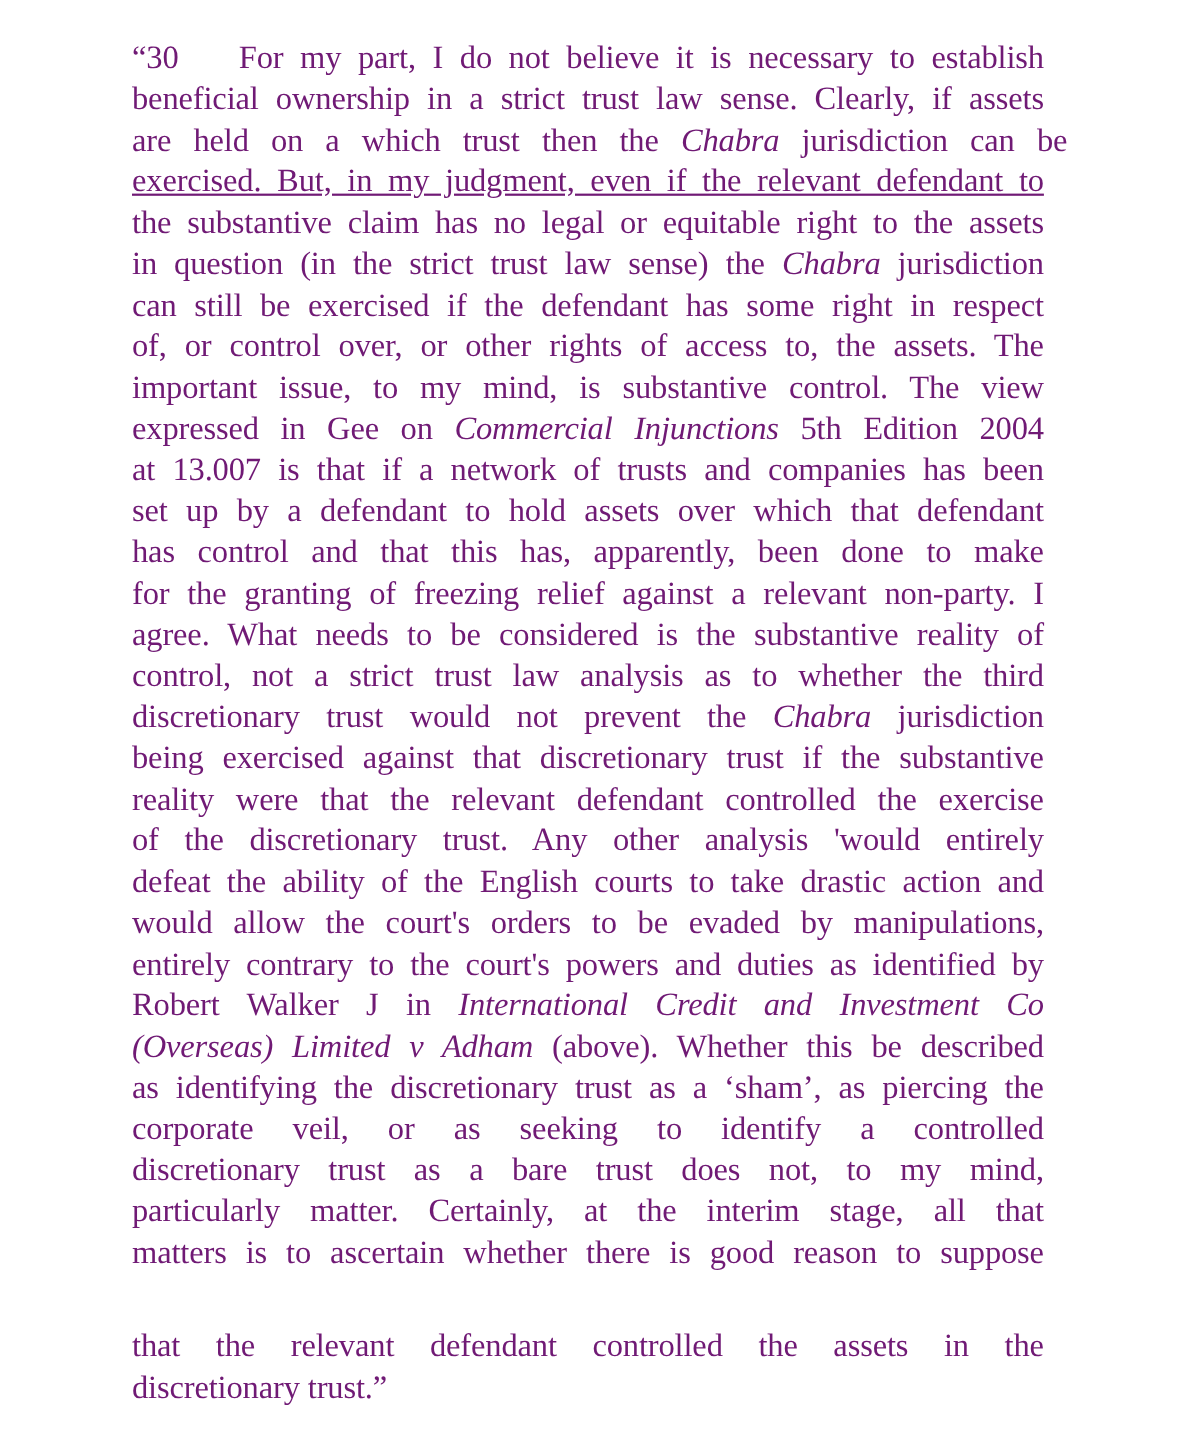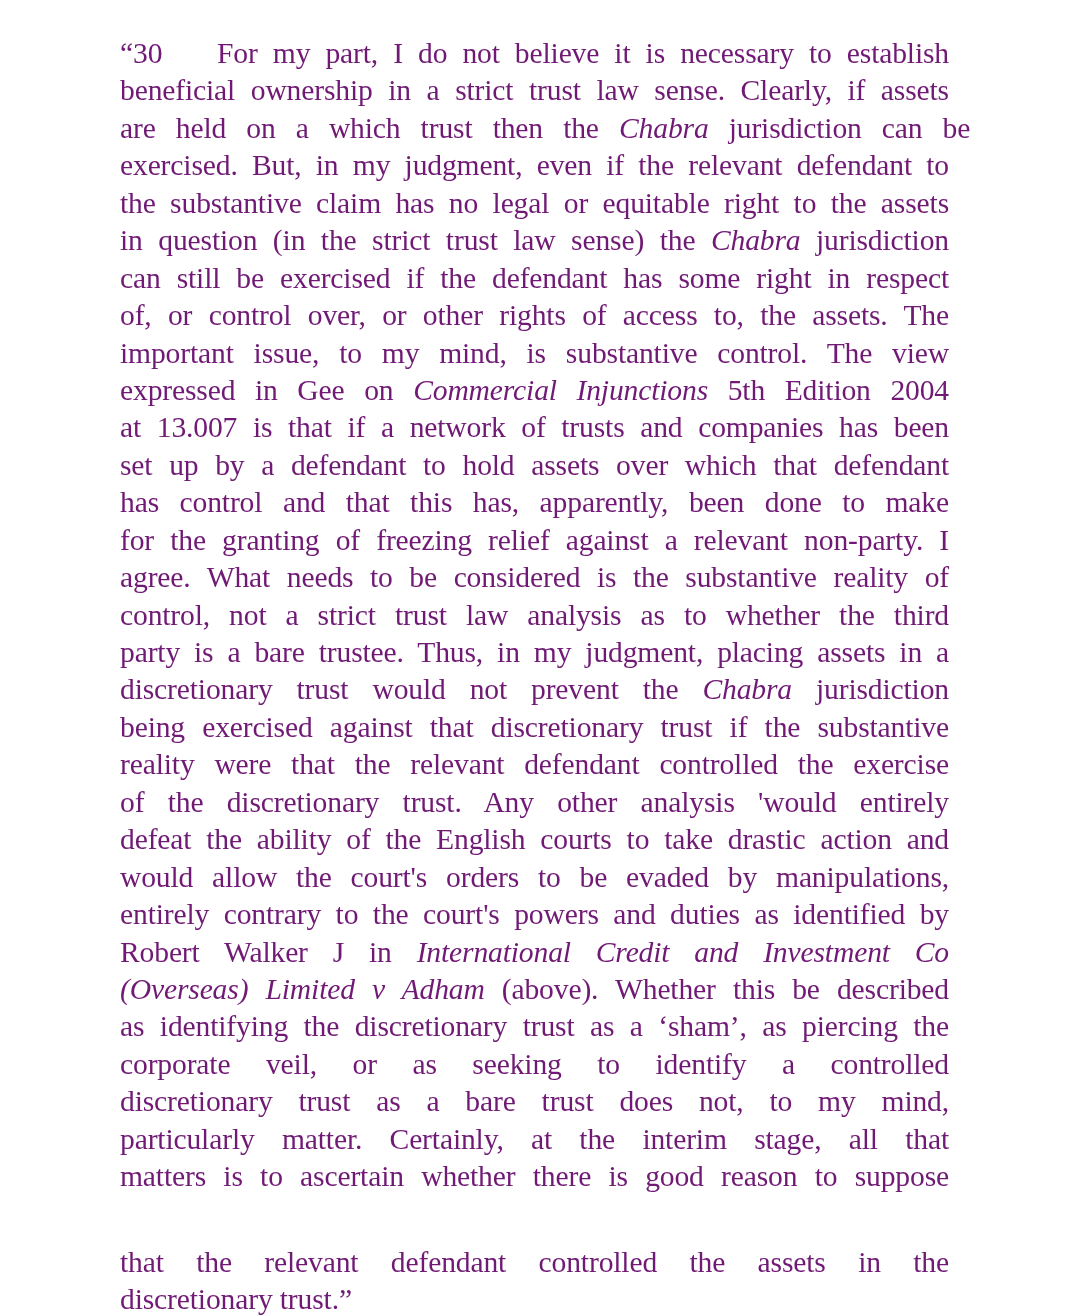--- a/index.html
+++ b/index.html
@@ -43,34 +43,33 @@
     em { font-style: italic; }
   </style>
 </head>
 <body>
 
 <div class="page">
   <div id="lines">
       <div class="line" style="white-space: nowrap; display: block; width: 829px; word-spacing: 7.86222px; text-align-last: left;"><span class="para-num">“30</span><span>For my part, I do not believe it is necessary to establish</span></div>
       <div class="line" style="display: block; width: 829px; word-spacing: 8.33906px; text-align-last: left;"><span>beneficial ownership in a strict trust law sense. Clearly, if assets</span></div>
       <div class="line" style="display: block; width: 829px; word-spacing: 12.9006px; text-align-last: left;"><span>are held on a which trust then the </span><em>Chabra</em><span> jurisdiction can be</span></div>
-      <div class="line" style="display: block; width: 829px; word-spacing: 7.0375px; text-align-last: left;"><span>exercised. But, in my judgment, even if the relevant defendant to</span></div>
+      <div class="line" style="display: block; width: 829px; word-spacing: 7.0375px; text-align-last: left; text-decoration: underline;"><span>exercised. But, in my judgment, even if the relevant defendant to</span></div>
       <div class="line" style="display: block; width: 829px; word-spacing: 7.16761px; text-align-last: left;"><span>the substantive claim has no legal or equitable right to the assets</span></div>
       <div class="line" style="display: block; width: 829px; word-spacing: 8.28438px; text-align-last: left;"><span>in question (in the strict trust law sense) the </span><em>Chabra</em><span> jurisdiction</span></div>
       <div class="line" style="display: block; width: 829px; word-spacing: 8.79119px; text-align-last: left;"><span>can still be exercised if the defendant has some right in respect</span></div>
       <div class="line" style="display: block; width: 829px; word-spacing: 9.10026px; text-align-last: left;"><span>of, or control over, or other rights of access to, the assets. The</span></div>
       <div class="line" style="display: block; width: 829px; word-spacing: 12.6354px; text-align-last: left;"><span>important issue, to my mind, is substantive control. The view</span></div>
       <div class="line" style="display: block; width: 829px; word-spacing: 12.3984px; text-align-last: left;"><span>expressed in Gee on </span><em>Commercial Injunctions</em><span> 5th Edition 2004</span></div>
       <div class="line" style="display: block; width: 829px; word-spacing: 8.4375px; text-align-last: left;"><span>at 13.007 is that if a network of trusts and companies has been</span></div>
       <div class="line" style="display: block; width: 829px; word-spacing: 9.4929px; text-align-last: left;"><span>set up by a defendant to hold assets over which that defendant</span></div>
       <div class="line" style="display: block; width: 829px; word-spacing: 13.3156px; text-align-last: left;"><span>has control and that this has, apparently, been done to make</span></div>
       <div class="line" style="display: block; width: 829px; word-spacing: 8.9125px; text-align-last: left;"><span>for the granting of freezing relief against a relevant non-party. I</span></div>
       <div class="line" style="display: block; width: 829px; word-spacing: 9.37969px; text-align-last: left;"><span>agree. What needs to be considered is the substantive reality of</span></div>
       <div class="line" style="display: block; width: 829px; word-spacing: 11.831px; text-align-last: left;"><span>control, not a strict trust law analysis as to whether the third</span></div>
-      <div class="line" style="display: block; width: 829px; word-spacing: 6.73828px; text-align-last: left;"><span>party is a bare trustee. Thus, in my judgment, placing assets in a</span></div>
       <div class="line" style="display: block; width: 829px; word-spacing: 16.7567px; text-align-last: left;"><span>discretionary trust would not prevent the </span><em>Chabra</em><span> jurisdiction</span></div>
       <div class="line" style="display: block; width: 829px; word-spacing: 9.96094px; text-align-last: left;"><span>being exercised against that discretionary trust if the substantive</span></div>
       <div class="line" style="display: block; width: 829px; word-spacing: 12.5938px; text-align-last: left;"><span>reality were that the relevant defendant controlled the exercise</span></div>
       <div class="line" style="display: block; width: 829px; word-spacing: 16.0781px; text-align-last: left;"><span>of the discretionary trust. Any other analysis 'would entirely</span></div>
       <div class="line" style="display: block; width: 829px; word-spacing: 7.62074px; text-align-last: left;"><span>defeat the ability of the English courts to take drastic action and</span></div>
       <div class="line" style="display: block; width: 829px; word-spacing: 11.6267px; text-align-last: left;"><span>would allow the court's orders to be evaded by manipulations,</span></div>
       <div class="line" style="display: block; width: 829px; word-spacing: 7.27187px; text-align-last: left;"><span>entirely contrary to the court's powers and duties as identified by</span></div>
       <div class="line" style="display: block; width: 829px; word-spacing: 17.6602px; text-align-last: left;"><span>Robert Walker J in </span><em>International Credit and Investment Co</em></div>
       <div class="line" style="display: block; width: 829px; word-spacing: 9.88281px; text-align-last: left;"><em>(Overseas) Limited v Adham</em><span> (above). Whether this be described</span></div>
       <div class="line" style="display: block; width: 829px; word-spacing: 8.21562px; text-align-last: left;"><span>as identifying the discretionary trust as a ‘sham’, as piercing the</span></div>

